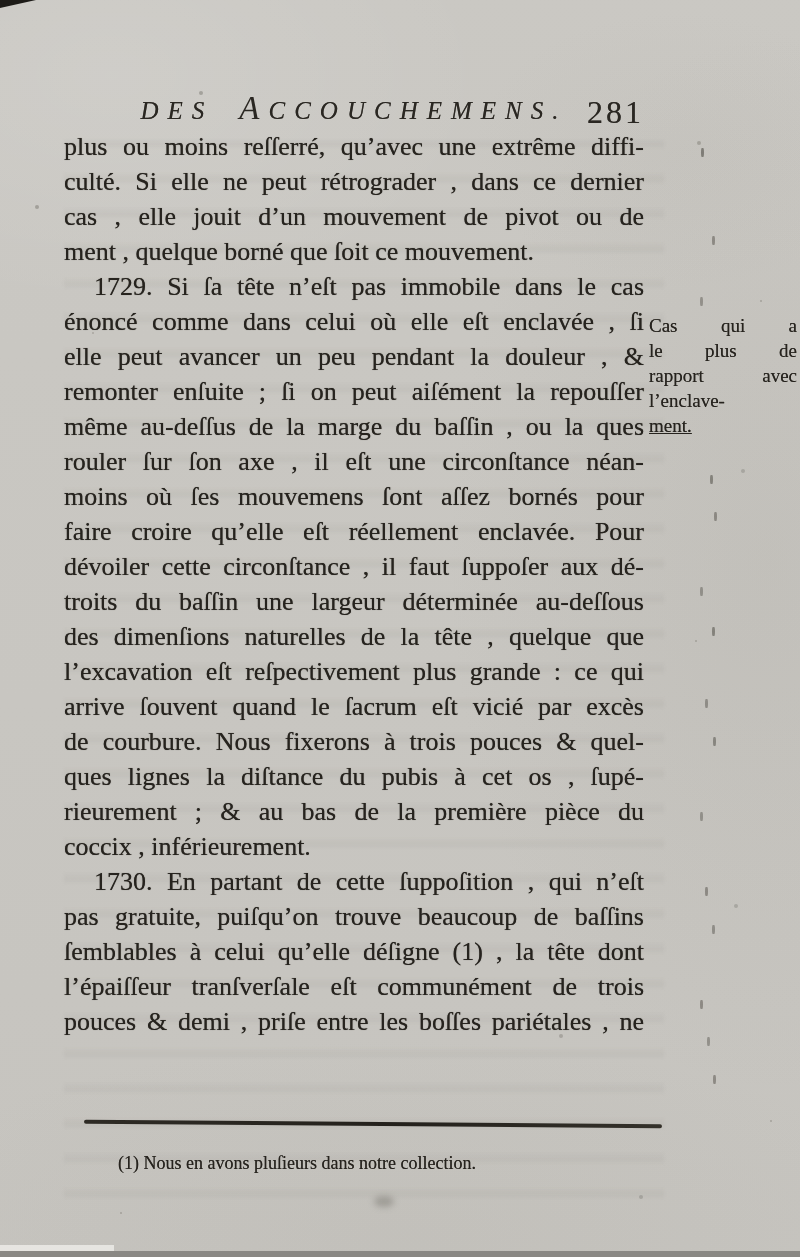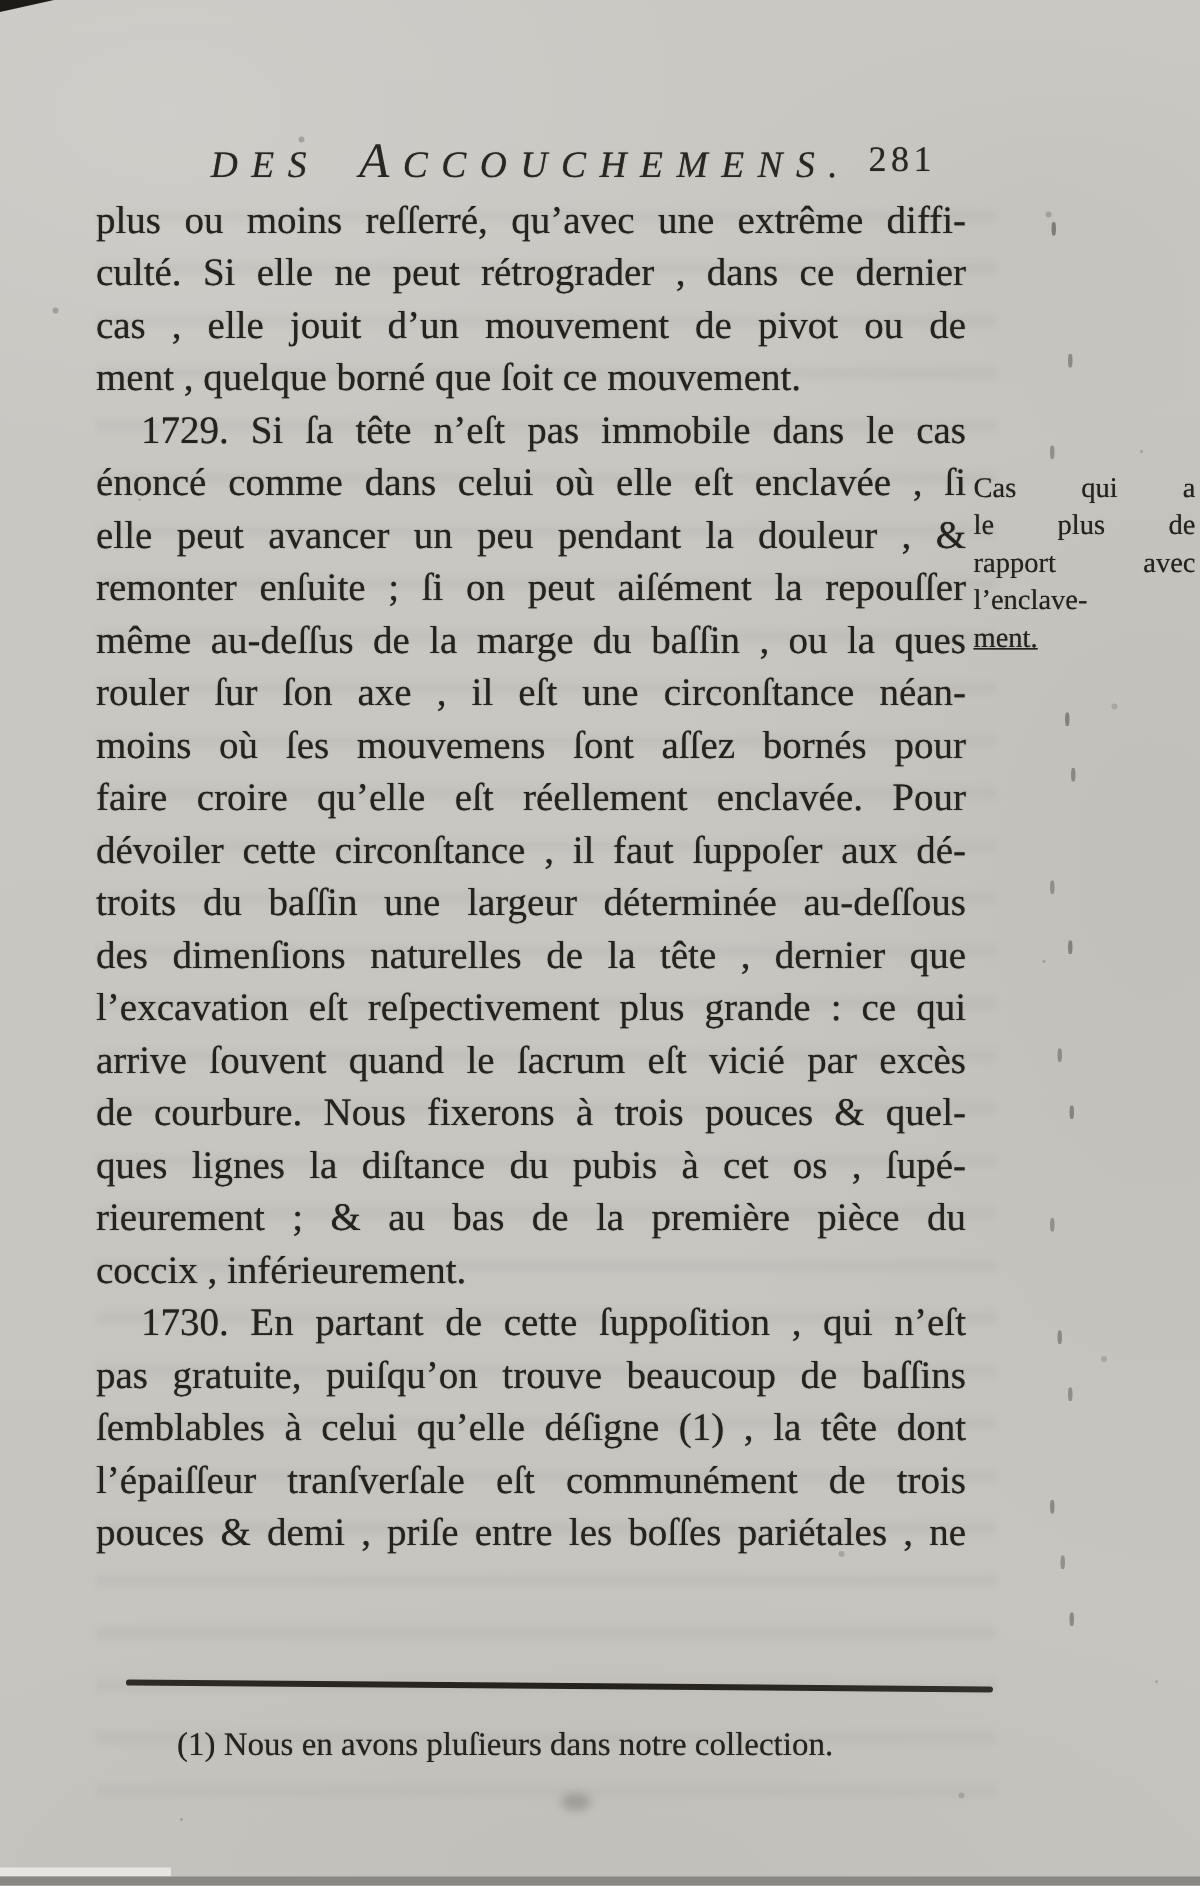--- a/index.html
+++ b/index.html
@@ -23,22 +23,22 @@
     position:absolute;left:64px;top:90px;width:580px;height:42px;
     text-align:center;white-space:nowrap;
   }
   .head-left,.head-main{
     font-style:italic;font-size:25px;letter-spacing:9px;
     color:#2a2722;text-shadow:0 0 0.6px rgba(40,37,31,0.65);
   }
   .head-left{margin-right:26px;}
   .head-initial{font-style:italic;font-size:33px;letter-spacing:9px;color:#2a2722;}
   .head-pagenum{
-    position:absolute;right:20px;top:4px;
-    font-size:24px;letter-spacing:3px;color:#2a2722;
+    position:absolute;right:0;top:4px;
+    font-size:32px;letter-spacing:3px;color:#2a2722;
     text-shadow:0 0 0.6px rgba(40,37,31,0.6);
   }
   
   .textcol{
     position:absolute;left:64px;top:129px;width:580px;
     font-size:26px;line-height:35px;
     text-shadow:0 0 0.7px rgba(38,35,30,0.75);
   }
   .par{margin:0;padding:0;}
   .ln{
@@ -58,21 +58,21 @@
   .mn-ln{text-align:justify;text-align-last:justify;-moz-text-align-last:justify;}
   .mn-ln.end{text-align-last:left;text-decoration:underline;-moz-text-align-last:left;}
   
   .footnote-rule{
     position:absolute;left:84px;top:1122px;width:578px;height:3.5px;
     background:linear-gradient(90deg,#2e2b25 0%,#24211c 55%,#34312a 100%);
     border-radius:2px;transform:rotate(0.45deg);
   }
   .footnote{
     position:absolute;left:64px;top:1146px;width:580px;
-    font-size:22px;line-height:34px;text-indent:54px;
+    font-size:18px;line-height:34px;text-indent:54px;
     text-shadow:0 0 0.6px rgba(38,35,30,0.7);
   }
   
   .overlay{position:absolute;pointer-events:none;}
   .bleed{
     left:64px;top:140px;width:600px;height:1080px;
     background:repeating-linear-gradient(0deg,
       rgba(122,119,112,0) 0px, rgba(122,119,112,0) 20px,
       rgba(122,119,112,0.085) 26px, rgba(122,119,112,0) 33px,
       rgba(122,119,112,0) 35px);
@@ -153,21 +153,21 @@
       <div class="ln ind">1729. Si ſa tête n’eſt pas immobile dans le cas</div>
       <div class="ln">énoncé comme dans celui où elle eſt enclavée , ſi</div>
       <div class="ln">elle peut avancer un peu pendant la douleur , &amp;</div>
       <div class="ln">remonter enſuite ; ſi on peut aiſément la repouſſer</div>
       <div class="ln">même au-deſſus de la marge du baſſin , ou la ques</div>
       <div class="ln">rouler ſur ſon axe , il eſt une circonſtance néan-</div>
       <div class="ln">moins où ſes mouvemens ſont aſſez bornés pour</div>
       <div class="ln">faire croire qu’elle eſt réellement enclavée. Pour</div>
       <div class="ln">dévoiler cette circonſtance , il faut ſuppoſer aux dé-</div>
       <div class="ln">troits du baſſin une largeur déterminée au-deſſous</div>
-      <div class="ln">des dimenſions naturelles de la tête , dernier que</div>
+      <div class="ln">des dimenſions naturelles de la tête , quelque que</div>
       <div class="ln">l’excavation eſt reſpectivement plus grande : ce qui</div>
       <div class="ln">arrive ſouvent quand le ſacrum eſt vicié par excès</div>
       <div class="ln">de courbure. Nous fixerons à trois pouces &amp; quel-</div>
       <div class="ln">ques lignes la diſtance du pubis à cet os , ſupé-</div>
       <div class="ln">rieurement ; &amp; au bas de la première pièce du</div>
       <div class="ln end">coccix , inférieurement.</div>
     </div>
 
     <div class="par">
       <div class="ln ind">1730. En partant de cette ſuppoſition , qui n’eſt</div>

